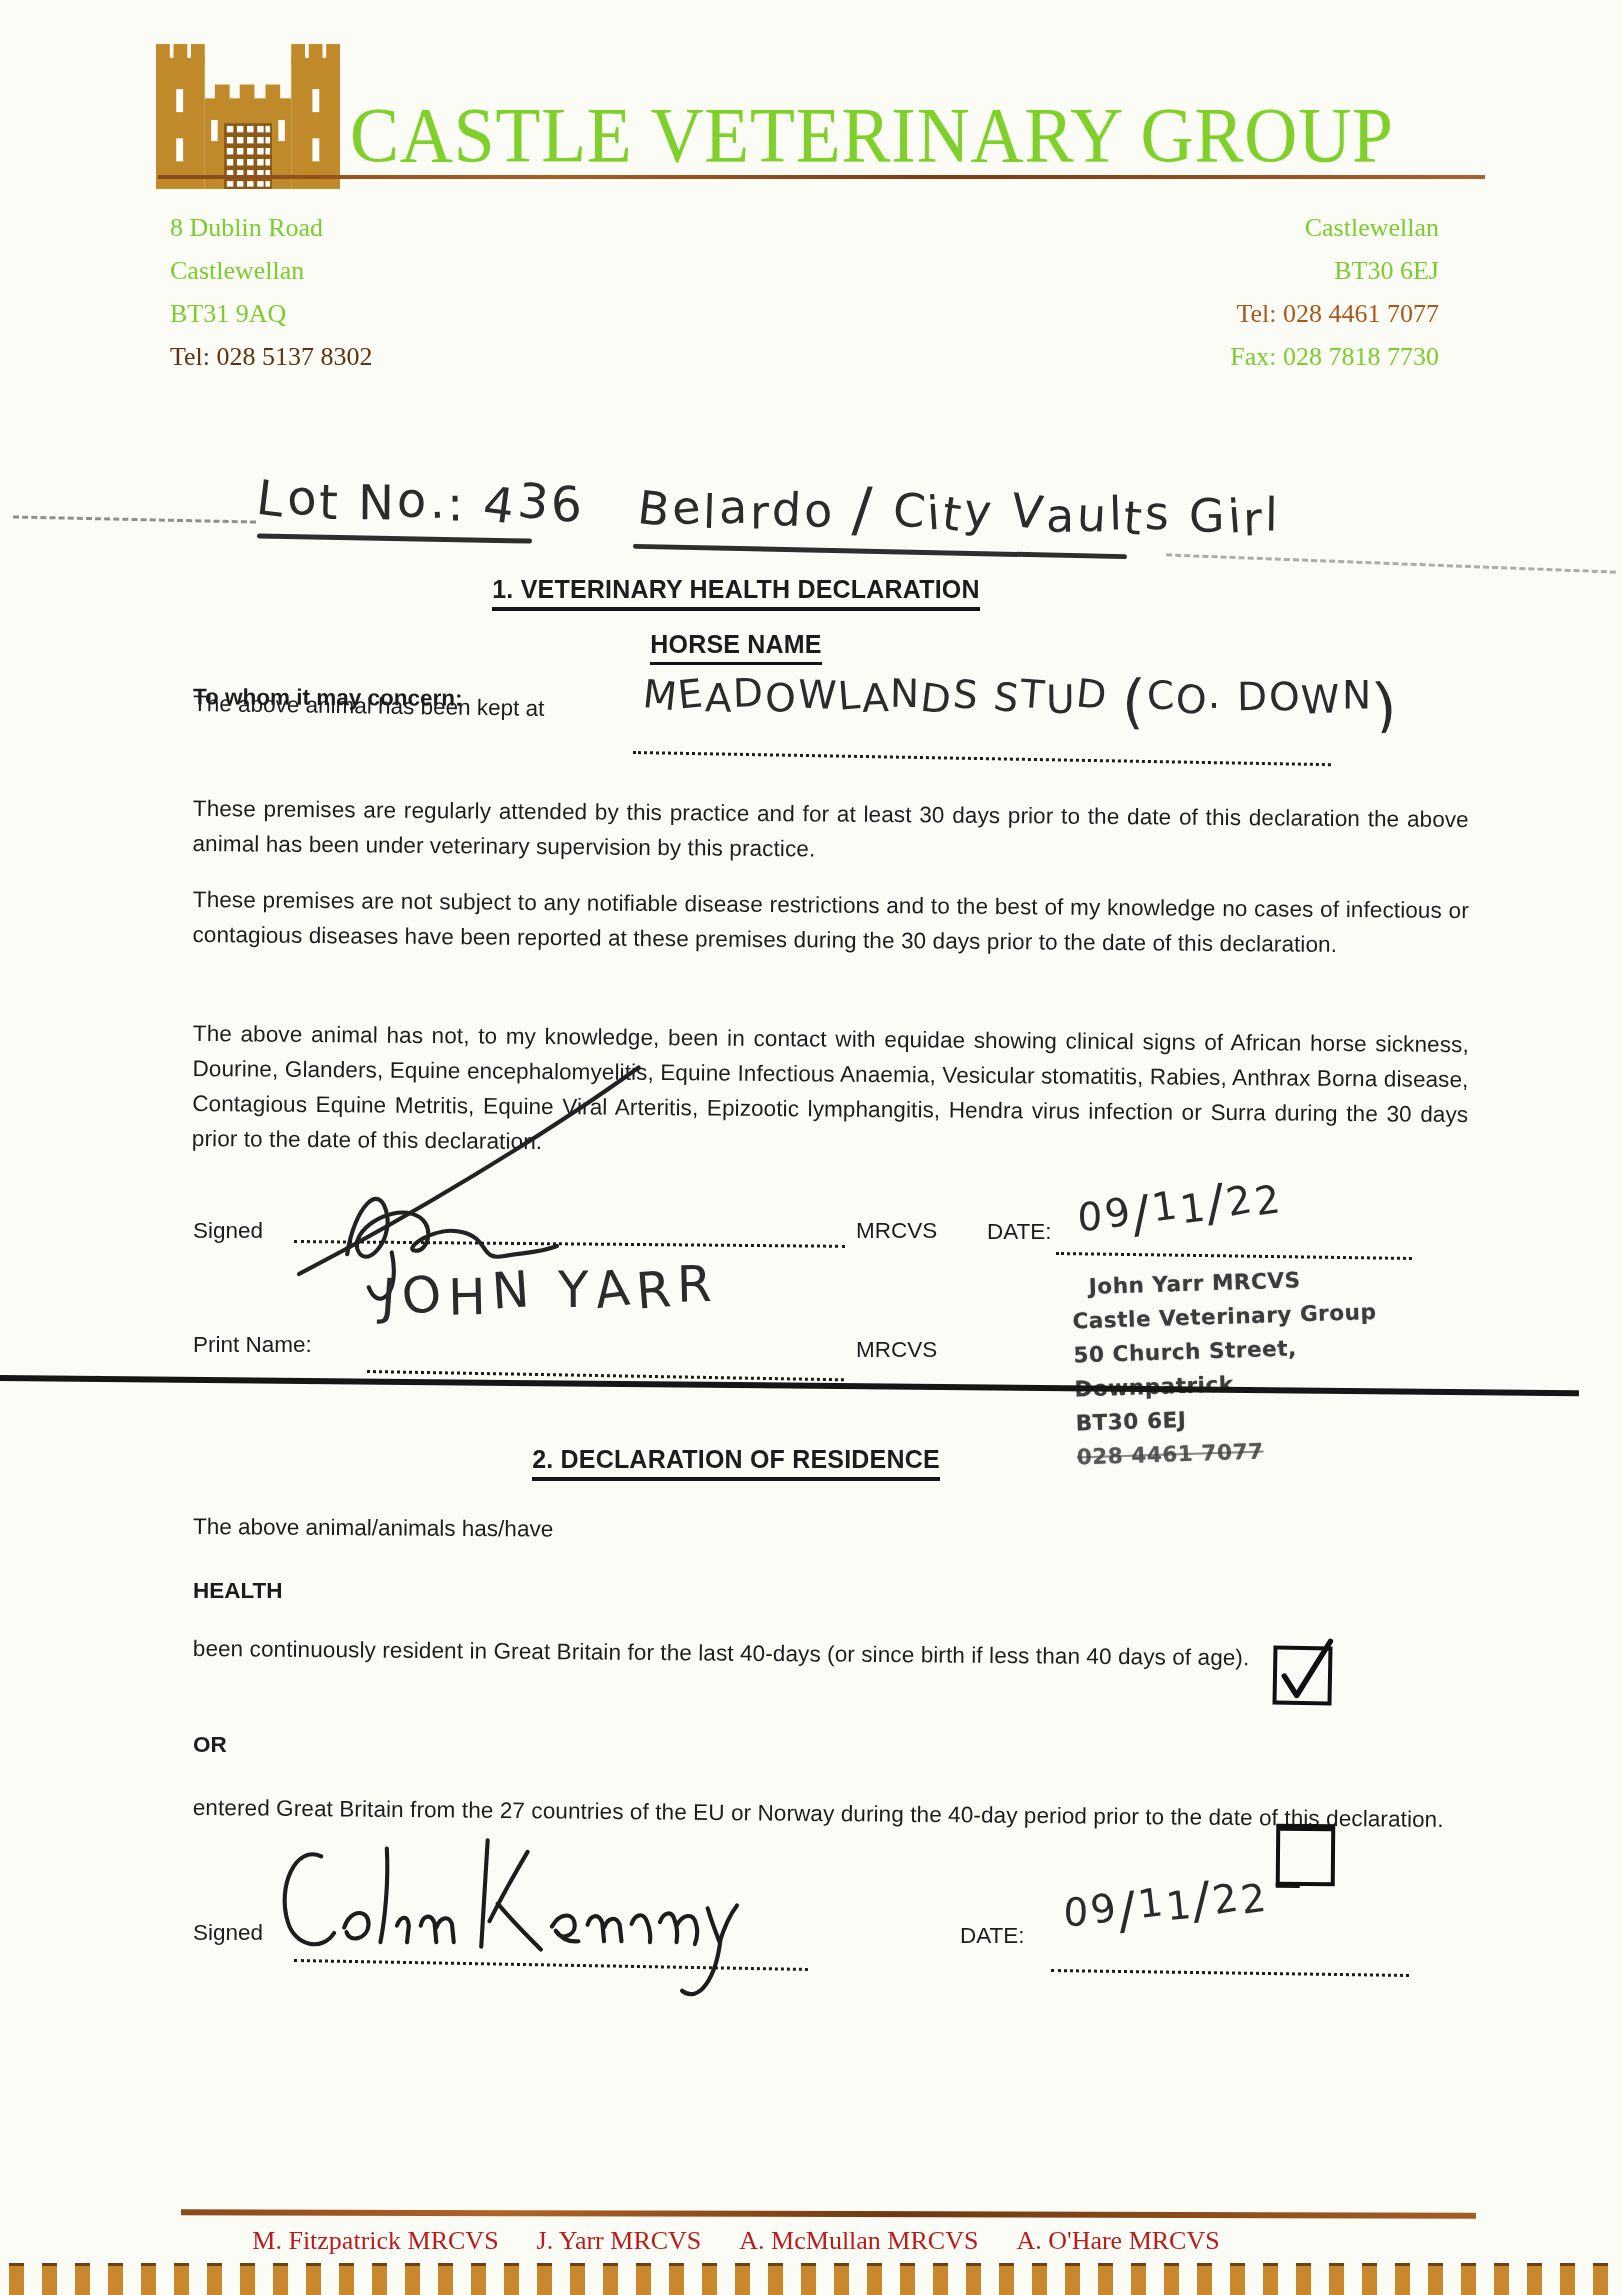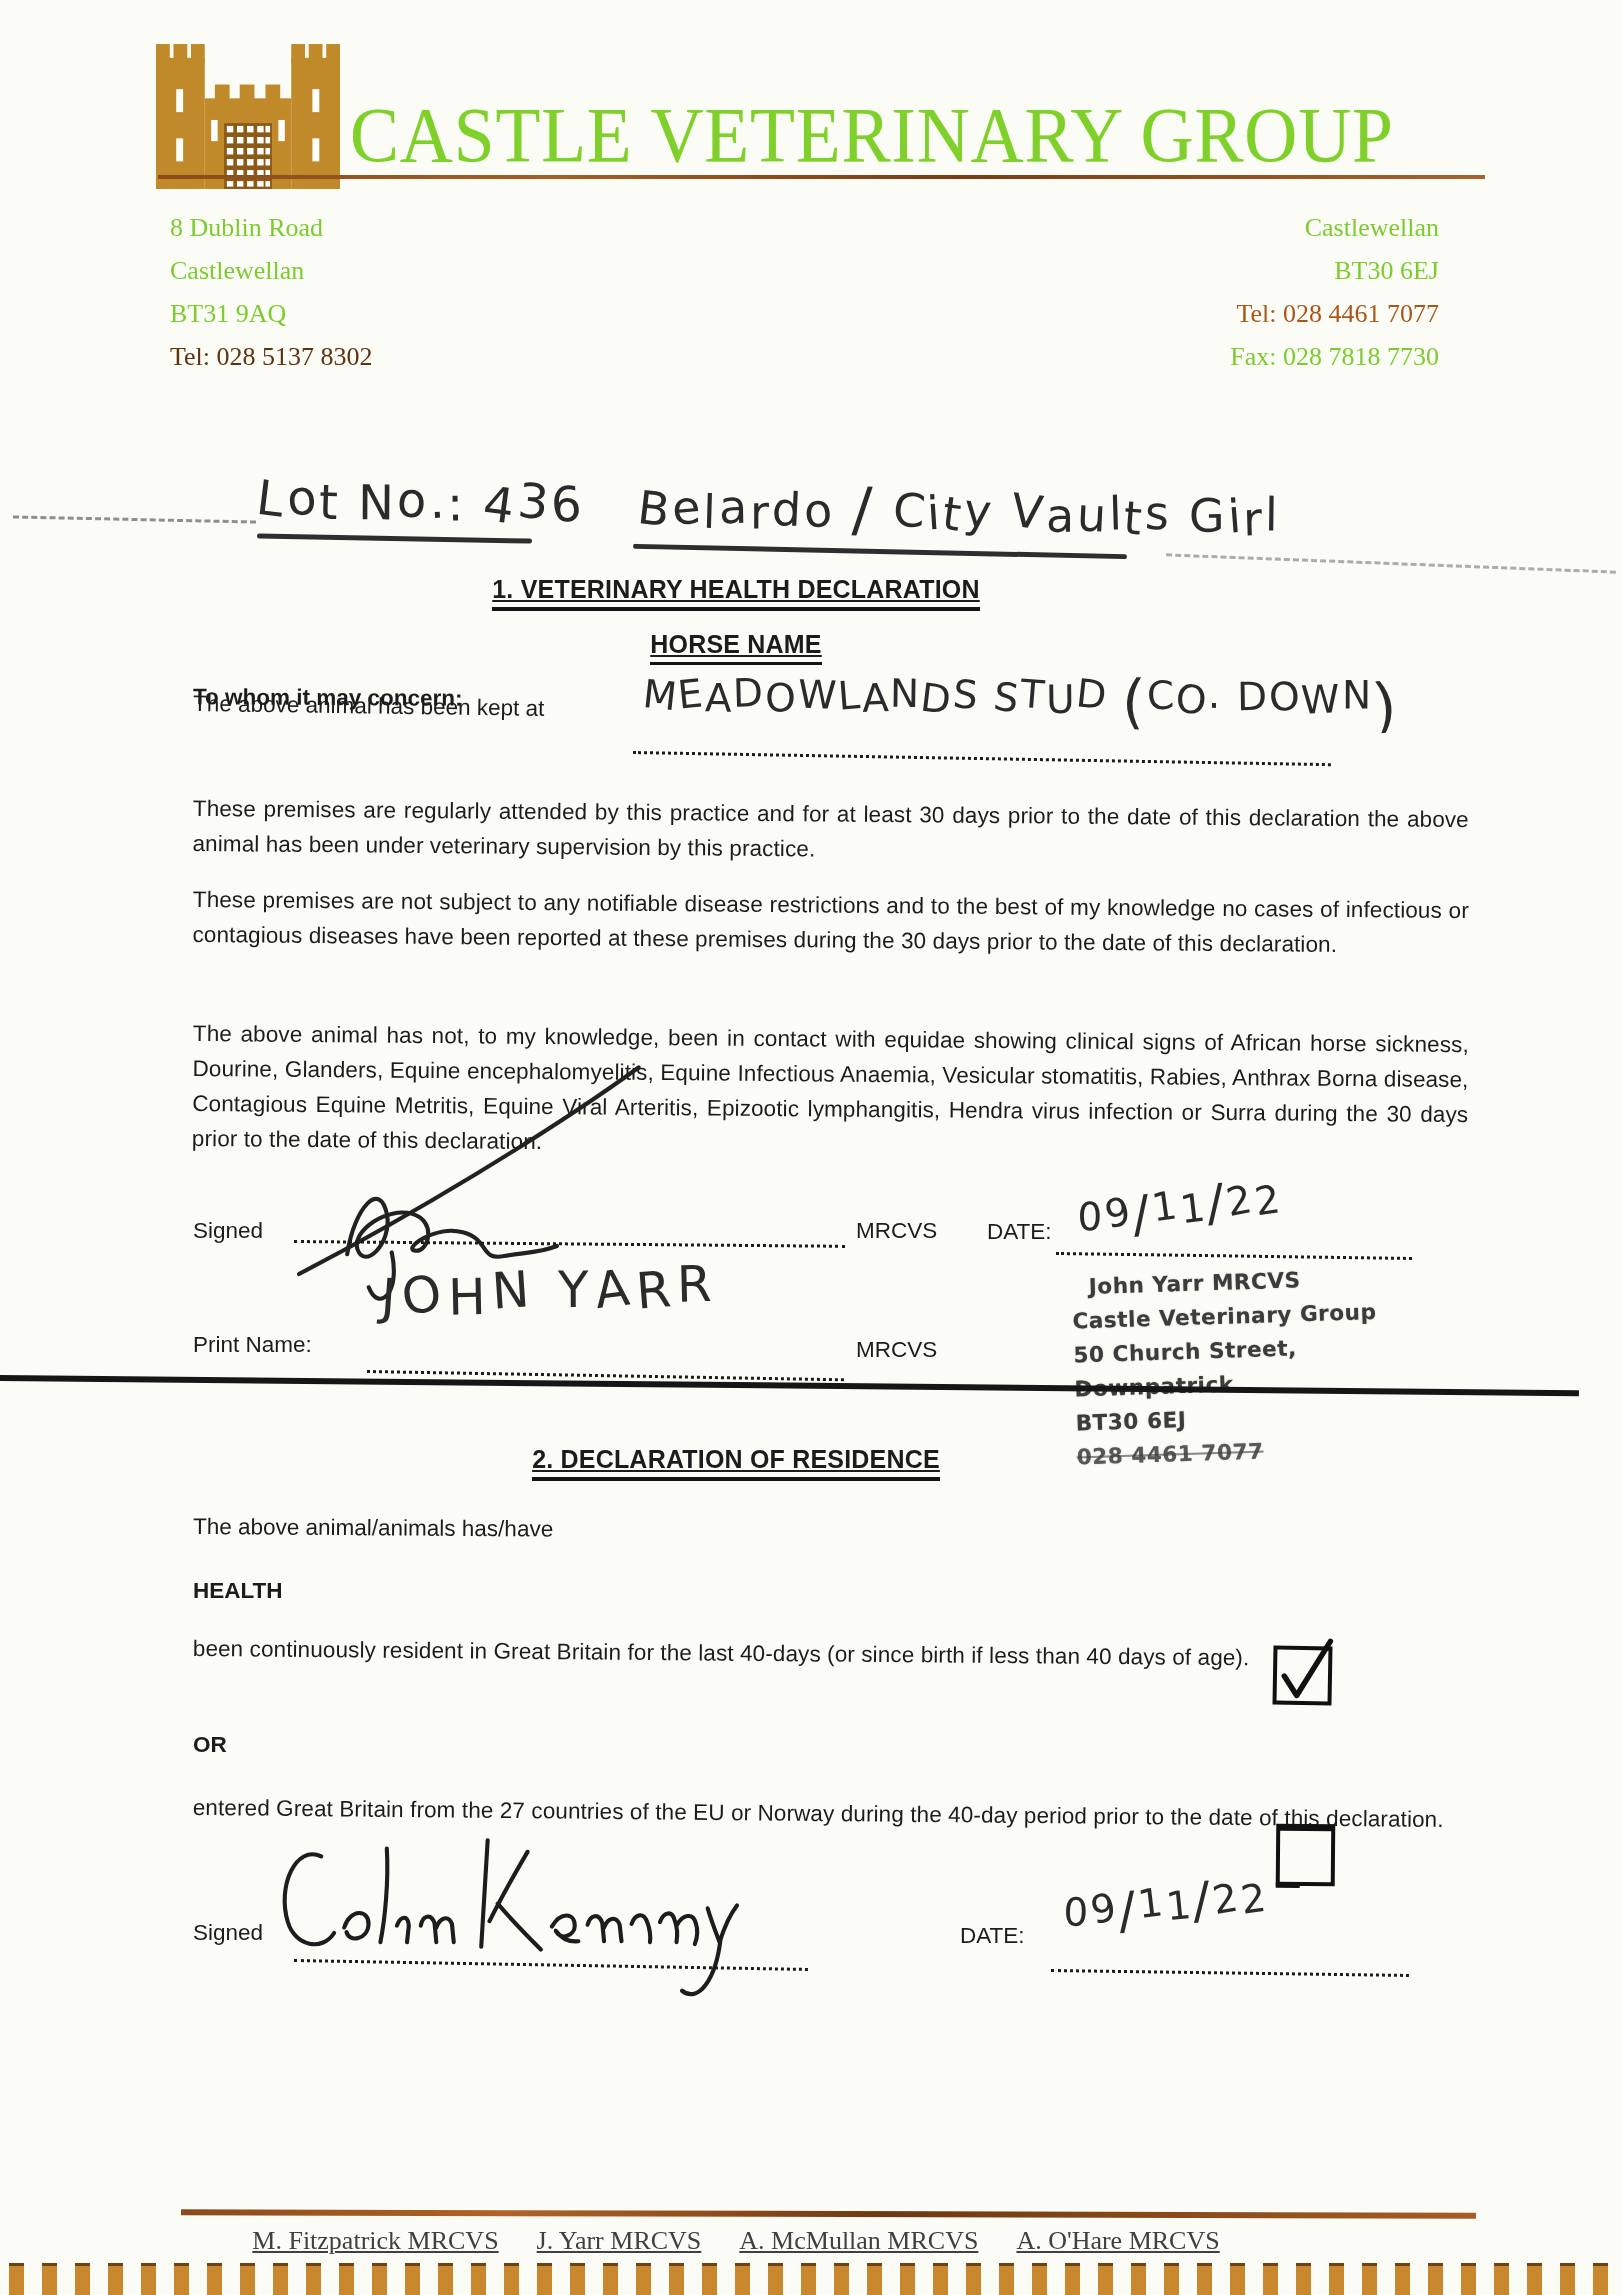--- a/index.html
+++ b/index.html
@@ -19,36 +19,36 @@
   .addr-right{text-align:right;}
   
   .hw{white-space:pre;color:#2b2b2b;letter-spacing:2.8px;}
   .hw span{display:inline-block;}
   
   .para{font-size:22.5px;line-height:35px;text-align:justify;letter-spacing:0.1px;}
   .lbl{font-size:22.5px;}
   .bold{font-weight:bold;}
   .sec-head{font-size:25px;font-weight:bold;letter-spacing:0.2px;}
   .sec-head .und{border-bottom:4.6px solid #141414;padding-bottom:3.7px;}
-  .center-row{left:0;width:1472px;text-align:center;text-decoration:underline;}
+  .center-row{left:0;width:1472px;text-align:center;}
   .leader{border-bottom:3.7px dotted #1b1b1b;height:0;}
   .divider{height:6px;background:#161616;transform:rotate(.55deg);transform-origin:left center;}
   
   .checkbox{width:51px;height:51px;border:4.1px solid #111;background:transparent;}
   .checkbox .tick{display:none;position:absolute;left:0;top:0;overflow:visible;}
   .checkbox.checked .tick{display:block;}
   .cb2{border-top-width:7.3px;}
   .cb2:after{content:"";position:absolute;left:-4.1px;bottom:-6px;width:24px;height:5.5px;background:#111;}
   
   .stamp{transform:rotate(-1.8deg);color:#3c3c3c;font-weight:bold;font-size:21.6px;line-height:34px;
     letter-spacing:0.5px;text-shadow:0 0 1.4px rgba(0,0,0,.35);}
   .stamp .l5{opacity:.85;text-decoration:line-through;text-decoration-thickness:1.8px;text-decoration-color:#33333366;}
   
   .ftr-rule{height:6px;background:linear-gradient(90deg,#8a4a1c,#b06428 25%,#6f3810 55%,#a55e24);}
-  .vets{font-size:26px;color:#404040;}
+  .vets{font-size:26px;color:#b91c1c;}
   .vets span{margin:0 19px;}
   .dash-strip{left:0;top:2263px;width:1623px;height:32px;
     background:repeating-linear-gradient(90deg,transparent 0 9.2px,#c9872e 9.2px 24px,transparent 24px 33px);}
   .dash-strip:before{content:"";position:absolute;left:0;top:0;width:100%;height:3.2px;
     background:repeating-linear-gradient(90deg,transparent 0 9.2px,#6b4212 9.2px 24px,transparent 24px 33px);}
   .scanline{border-top:3.2px dashed #6a6a6a;height:0;opacity:.75;}
   .lot-under{height:5px;background:#2e2e2e;border-radius:2.3px;}
   svg{overflow:visible;}
 </style>
 </head>

